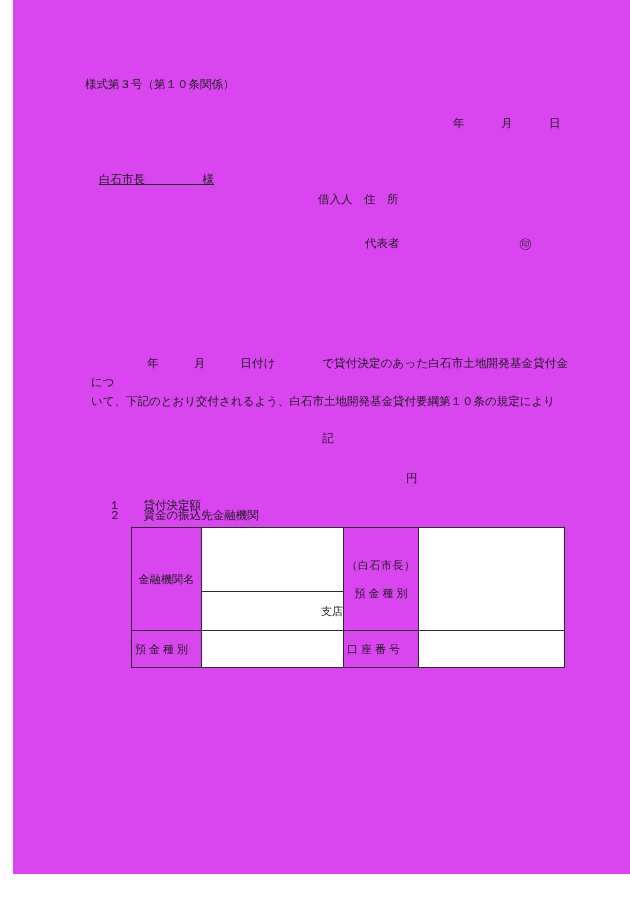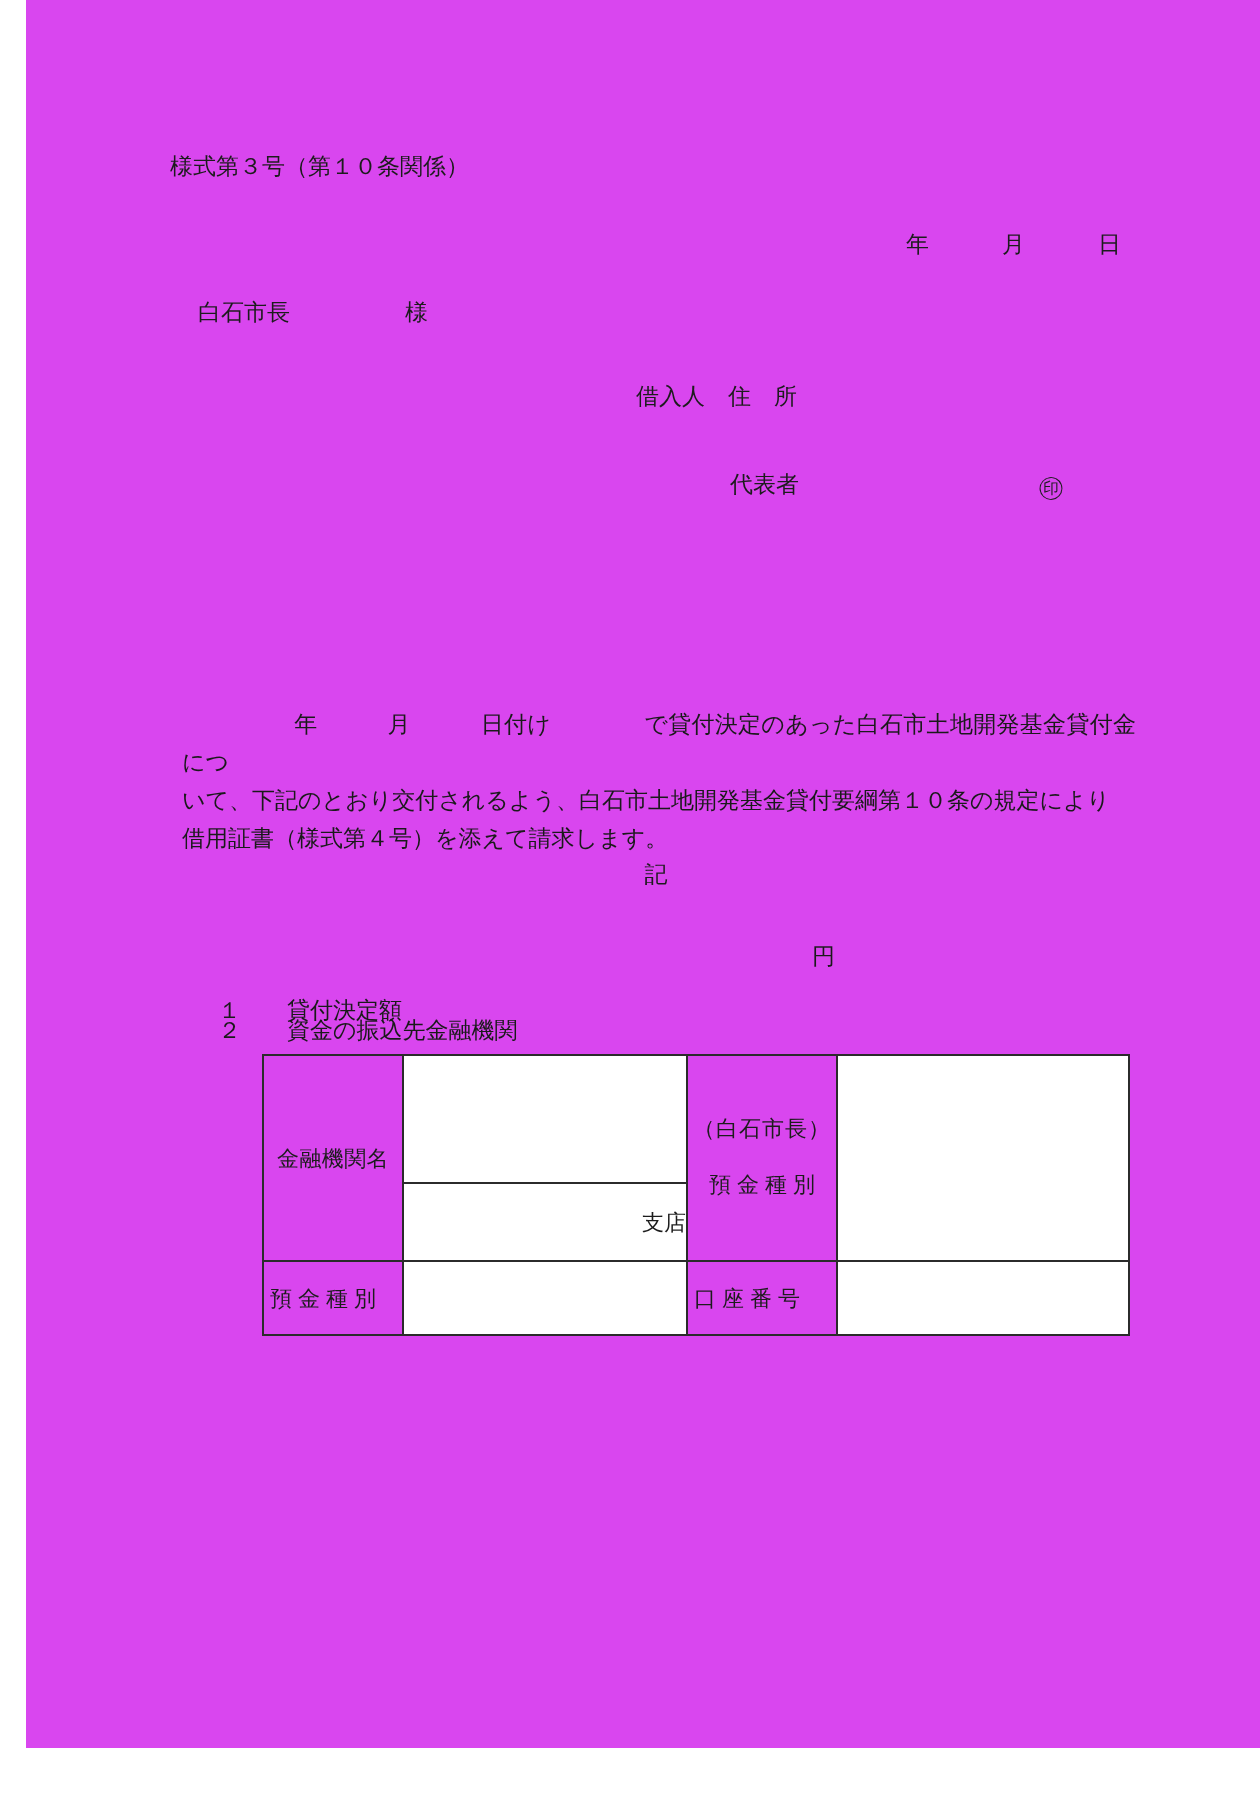--- a/index.html
+++ b/index.html
@@ -24,21 +24,21 @@
   
   .t {
     position: absolute;
     white-space: pre;
     font-size: 11.5px;
     line-height: 1.2;
     color: #1c1c1c;
   }
   .form-no   { left: 72px;  top: 78px;  font-size: 11.5px; }
   .date-line { left: 440px; top: 117px; font-size: 11.5px; letter-spacing: 0.5px; }
-  .addressee { left: 86px;  top: 151px; font-size: 11.5px; }
+  .addressee { left: 86px;  top: 173px; font-size: 11.5px; text-decoration: underline; }
   .borrower  { left: 305px; top: 193px; font-size: 11.5px; }
   .rep       { left: 352px; top: 237px; font-size: 11.5px; }
   .seal      { left: 506px; top: 236px; font-size: 13px; }
   .doc-title { left: 0;     top: 299px; width: 630px; text-align: center;
                font-size: 12.5px; letter-spacing: 0.6px; }
 
   
   .body-block {
     position: absolute;
     left: 78px;
@@ -113,21 +113,20 @@
   <div class="t borrower">借入人　住　所</div>
 
   <div class="t rep">代表者</div>
 
   <div class="t seal">㊞</div>
 
 
   <div class="body-block">
     <p><span class="body-indent"></span><span>年　　　月　　　日付け　　　　で貸付決定のあった白石市土地開発基金貸付金につ</span></p>
     <p>いて、下記のとおり交付されるよう、白石市土地開発基金貸付要綱第１０条の規定により</p>
-    <p>借用証書（様式第４号）を添えて請求します。</p>
   </div>
 
   <div class="t ki">記</div>
 
   <div class="item item-1"><span>１</span><span>　　</span><span>貸付決定額</span></div>
 
   <div class="yen">円</div>
 
   <div class="item item-2"><span>２</span><span>　　</span><span>資金の振込先金融機関</span></div>
 

